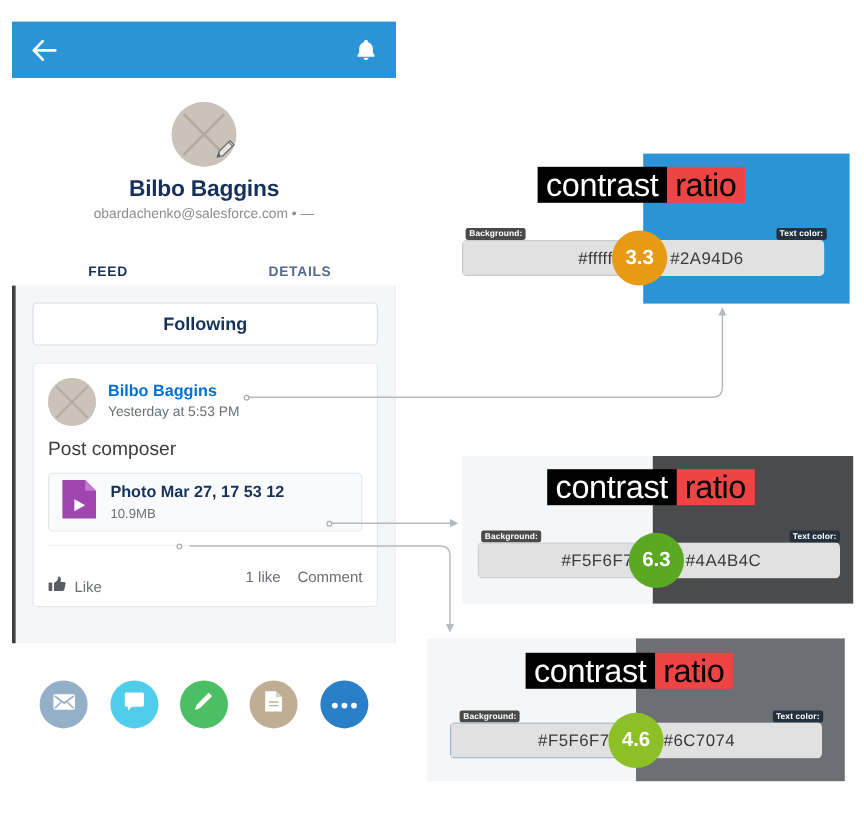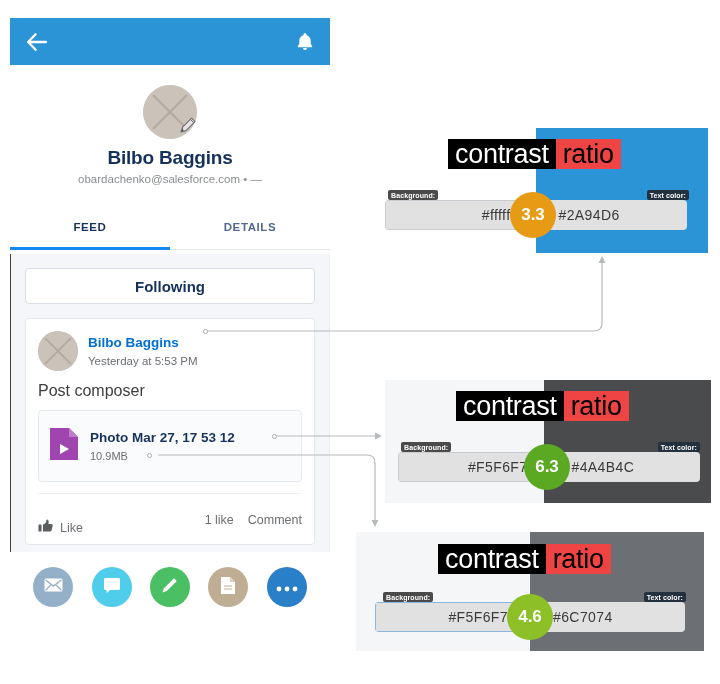--- a/index.html
+++ b/index.html
@@ -56,22 +56,22 @@
     font-size: 11.5px; font-weight: bold; letter-spacing: 0.6px; color: #54698d;
     position: relative; text-transform: uppercase;
   }
   .tab.active { color: #16325c; text-align: right; }
   .tab.active::after {
     content: ""; position: absolute; left: 0; right: 0; bottom: -1px;
     height: 3px; background: #1589ee;
   }
 
   .feed-body {
-    position: absolute; left: 0; top: 236px; width: 320px; height: 298px;
-    background: #f4f6f9; border-left: 1px solid #404040; border-right: 1px solid #edeff3;
+    position: absolute; left: 0; top: 220px; width: 320px; height: 298px;
+    background: #f4f6f9; border-left: 3px solid #404040; border-right: 1px solid #edeff3;
     padding: 14px 14px 0 14px;
   }
   .following-btn {
     height: 36px; background: #fff; border: 1px solid #d8dde6; border-radius: 4px;
     display: flex; align-items: center; justify-content: center;
     font-size: 15px; font-weight: bold; color: #16325c;
   }
   .post-card {
     margin-top: 14px; background: #fff; border: 1px solid #e3e7ee; border-radius: 4px;
     padding: 12px 12px 8px 12px;
@@ -83,21 +83,21 @@
   }
   .post-author {
     font-size: 13.5px; font-weight: bold; color: #0070d2; line-height: 1.25;
     display: inline-block;
   }
   .post-time { font-size: 11.5px; color: #6b6f73; margin-top: 3px; }
   .post-text { font-size: 16px; color: #3e3e3c; margin-top: 11px; }
 
   .attach {
     margin-top: 10px; border: 1px solid #e3e7ee; border-radius: 4px;
-    background: #fafbfc; padding: 16px 10px; display: flex; align-items: center; gap: 11px;
+    background: #fafbfc; padding: 4px 10px; display: flex; align-items: center; gap: 11px;
   }
   .attach-title { font-size: 13.5px; font-weight: bold; color: #16325c; line-height: 1.2; display:inline-block;}
   .attach-size { font-size: 11px; color: #6b6f73; margin-top: 3px; display: inline-block;}
 
   .post-actions {
     margin-top: 11px; padding-top: 9px; border-top: 1px solid #eef1f5;
     display: flex; align-items: center; font-size: 12.5px; color: #6b6f73;
   }
   .like-grp { display: flex; align-items: center; gap: 7px; margin-top: 16px; }
   .post-actions .spacer { flex: 1; }

